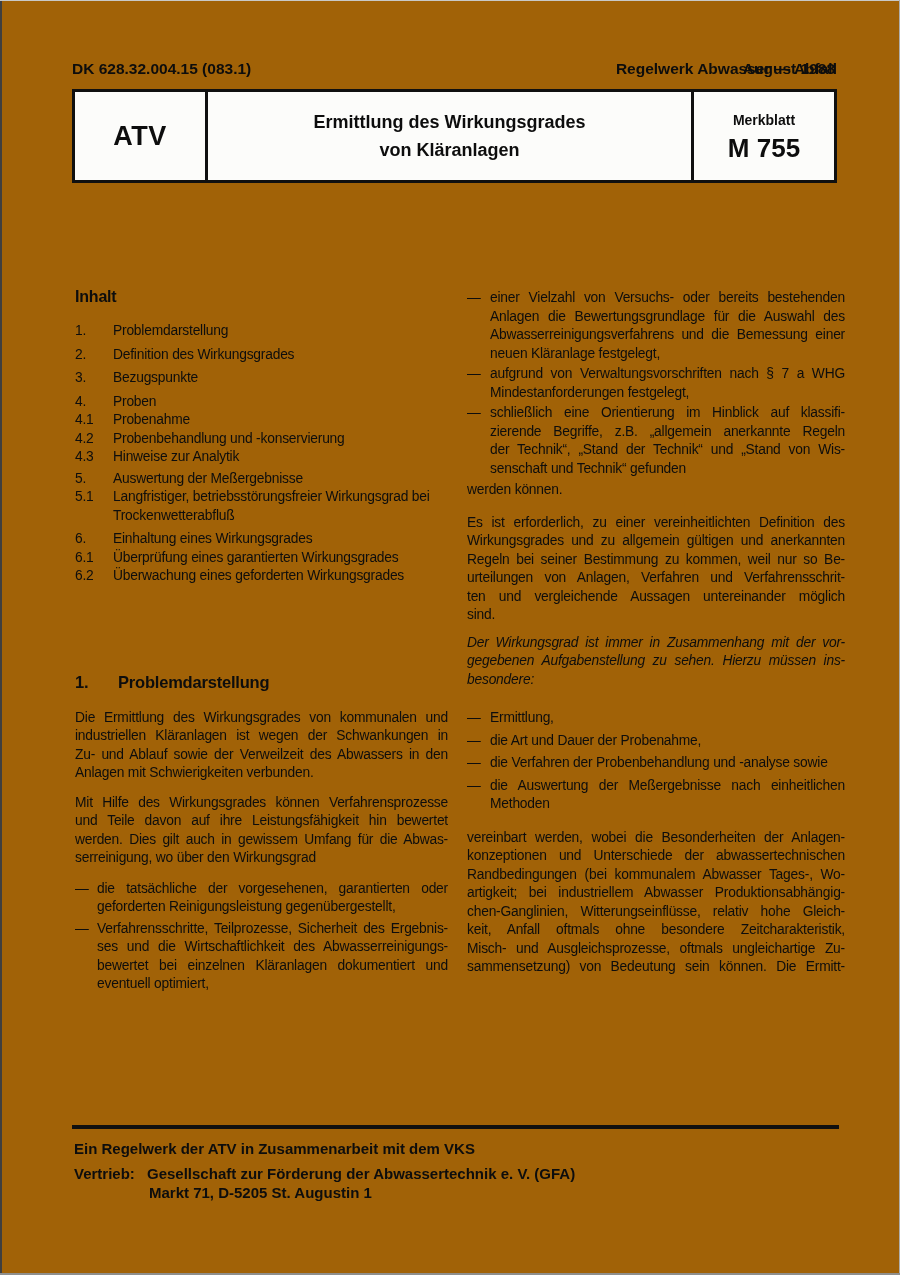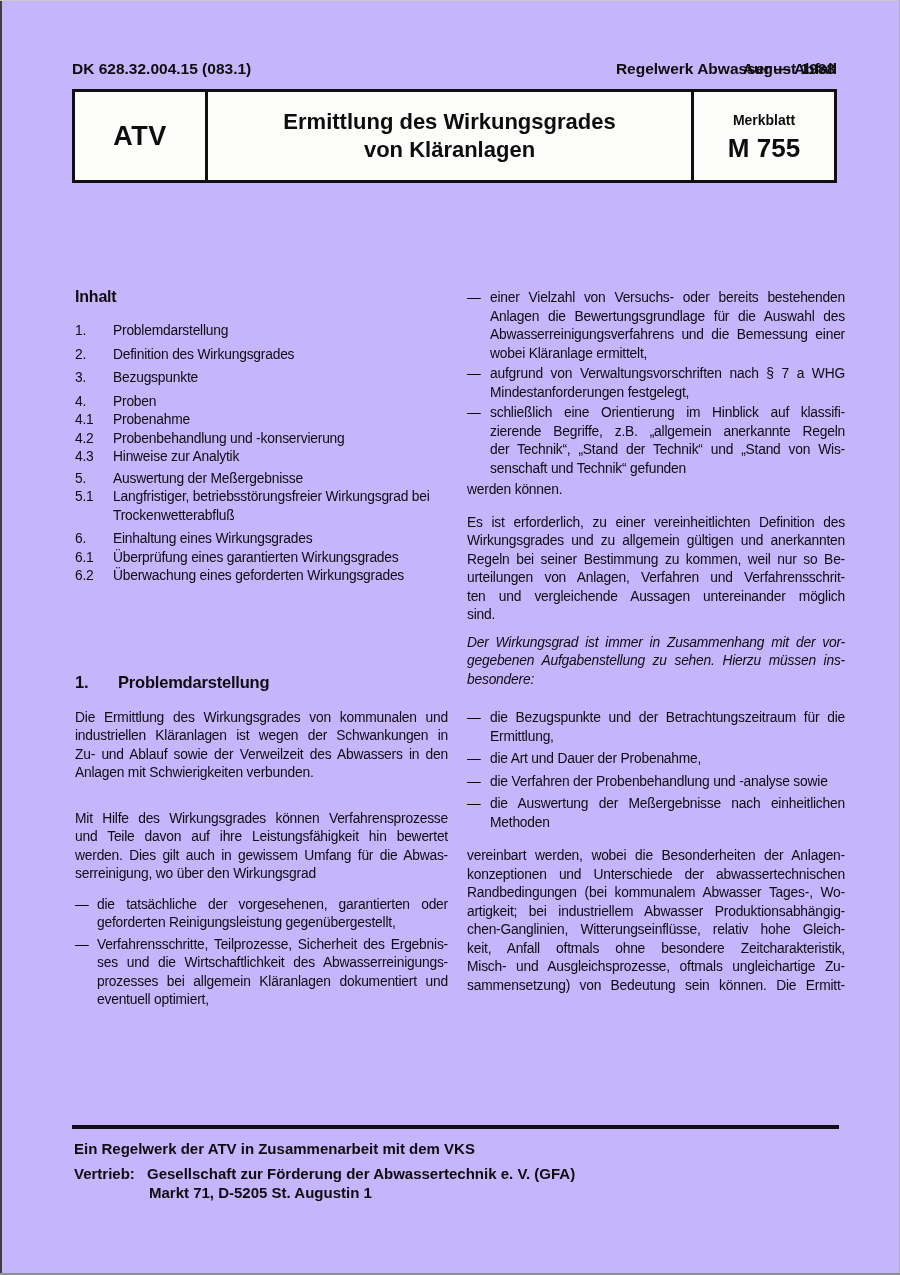--- a/index.html
+++ b/index.html
@@ -5,42 +5,42 @@
   html,body{margin:0;padding:0;}
   body{
     width:900px;height:1275px;
     background:#e9e9e7;
     font-family:"Liberation Sans","DejaVu Sans",sans-serif;
     color:#0d0d0d;
     -webkit-font-smoothing:antialiased;
   }
   .page{
     position:relative;width:900px;height:1275px;
-    background:#c4b5fd;overflow:hidden;
+    background:#a16207;overflow:hidden;
   }
   
   .edge-left{position:absolute;left:0;top:0;width:2px;height:1275px;background:#3f3f3f;}
   .edge-top{position:absolute;left:0;top:0;width:900px;height:1px;background:#c9c9c7;}
   .edge-right{position:absolute;right:0;top:0;width:1px;height:1275px;background:#aeaeac;}
   .edge-bottom{position:absolute;left:0;bottom:0;width:900px;height:2px;background:#8f8f8d;}
 
   
   .meta-row{position:absolute;left:72px;top:60px;width:765px;height:20px;font-weight:bold;font-size:15.5px;}
   .meta-dk{position:absolute;left:0;top:0;}
   .meta-series{position:absolute;left:0;right:0;top:0;text-align:right;}
   .meta-date{position:absolute;right:2px;top:0;}
 
   .title-box{
     position:absolute;left:72px;top:89px;width:765px;height:94px;
     border:3px solid #101010;box-sizing:border-box;
     display:flex;flex-direction:row;background:#fcfcfa;
   }
   .cell{display:flex;flex-direction:column;justify-content:center;align-items:center;box-sizing:border-box;}
   .cell-org{flex:0 0 133px;border-right:3px solid #101010;font-weight:bold;font-size:27px;letter-spacing:.5px;}
-  .cell-title{flex:1 1 auto;border-right:3px solid #101010;font-weight:bold;font-size:22px;line-height:28px;text-align:center;}
+  .cell-title{flex:1 1 auto;border-right:3px solid #101010;font-weight:bold;font-size:18px;line-height:28px;text-align:center;}
   .cell-doc{flex:0 0 140px;}
   .doc-type{font-weight:bold;font-size:14px;line-height:20px;}
   .doc-num{font-weight:bold;font-size:26px;line-height:30px;margin-top:3px;}
 
   
   .col{position:absolute;top:287px;font-size:13.8px;letter-spacing:-0.2px;}
   .col-left{left:75px;width:373px;}
   .col-right{left:467px;width:378px;}
   .ln{line-height:18.5px;}
   .j{text-align:justify;text-align-last:justify;}
@@ -54,21 +54,21 @@
   .toc-text{flex:1 1 auto;}
   .mt5{margin-top:5px;}
   .mt3{margin-top:3px;}
 
   
   .sec-heading{display:flex;font-weight:bold;font-size:16.5px;line-height:22px;margin-top:85px;}
   .sec-num{flex:0 0 43px;}
 
   .para{margin-top:0;}
   .p-mt16{margin-top:16px;}
-  .p-mt11{margin-top:27px;}
+  .p-mt11{margin-top:11px;}
   .p-mt12{margin-top:12px;}
   .p-mt14{margin-top:14px;}
   .p-mt9{margin-top:9px;font-style:italic;}
   .p-mt20{margin-top:20px;}
   .p-mt15{margin-top:15px;}
   .p-mt3{margin-top:3px;}
   .p-mt2{margin-top:2px;}
   .p-mt4{margin-top:4px;}
 
   .bullet{display:flex;}
@@ -215,34 +215,34 @@
         <div class="ln j">die tatsächliche der vorgesehenen, garantierten oder</div>
         <div class="ln l">geforderten Reinigungsleistung gegenübergestellt,</div>
       </div>
     </div>
 
     <div class="bullet p-mt3">
       <span class="b-dash-l">—</span>
       <div class="b-text">
         <div class="ln j">Verfahrensschritte, Teilprozesse, Sicherheit des Ergebnis-</div>
         <div class="ln j">ses und die Wirtschaftlichkeit des Abwasserreinigungs-</div>
-        <div class="ln j">prozesses bei allgemein Kläranlagen dokumentiert und</div>
+        <div class="ln j">bewertet bei einzelnen Kläranlagen dokumentiert und</div>
         <div class="ln l">eventuell optimiert,</div>
       </div>
     </div>
   </div>
 
   <div class="col col-right">
     <div class="bullet p-mt2">
       <span class="b-dash">—</span>
       <div class="b-text">
         <div class="ln j">einer Vielzahl von Versuchs- oder bereits bestehenden</div>
         <div class="ln j">Anlagen die Bewertungsgrundlage für die Auswahl des</div>
         <div class="ln j">Abwasserreinigungsverfahrens und die Bemessung einer</div>
-        <div class="ln l">wobei Kläranlage ermittelt,</div>
+        <div class="ln l">neuen Kläranlage festgelegt,</div>
       </div>
     </div>
     <div class="bullet p-mt2">
       <span class="b-dash">—</span>
       <div class="b-text">
         <div class="ln j">aufgrund von Verwaltungsvorschriften nach § 7 a WHG</div>
         <div class="ln l">Mindestanforderungen festgelegt,</div>
       </div>
     </div>
     <div class="bullet p-mt2">
@@ -270,21 +270,20 @@
 
     <div class="para p-mt9">
       <div class="ln j">Der Wirkungsgrad ist immer in Zusammenhang mit der vor-</div>
       <div class="ln j">gegebenen Aufgabenstellung zu sehen. Hierzu müssen ins-</div>
       <div class="ln l">besondere:</div>
     </div>
 
     <div class="bullet p-mt20">
       <span class="b-dash">—</span>
       <div class="b-text">
-        <div class="ln j">die Bezugspunkte und der Betrachtungszeitraum für die</div>
         <div class="ln l">Ermittlung,</div>
       </div>
     </div>
     <div class="bullet p-mt4">
       <span class="b-dash">—</span>
       <div class="b-text">
         <div class="ln l">die Art und Dauer der Probenahme,</div>
       </div>
     </div>
     <div class="bullet p-mt4">

